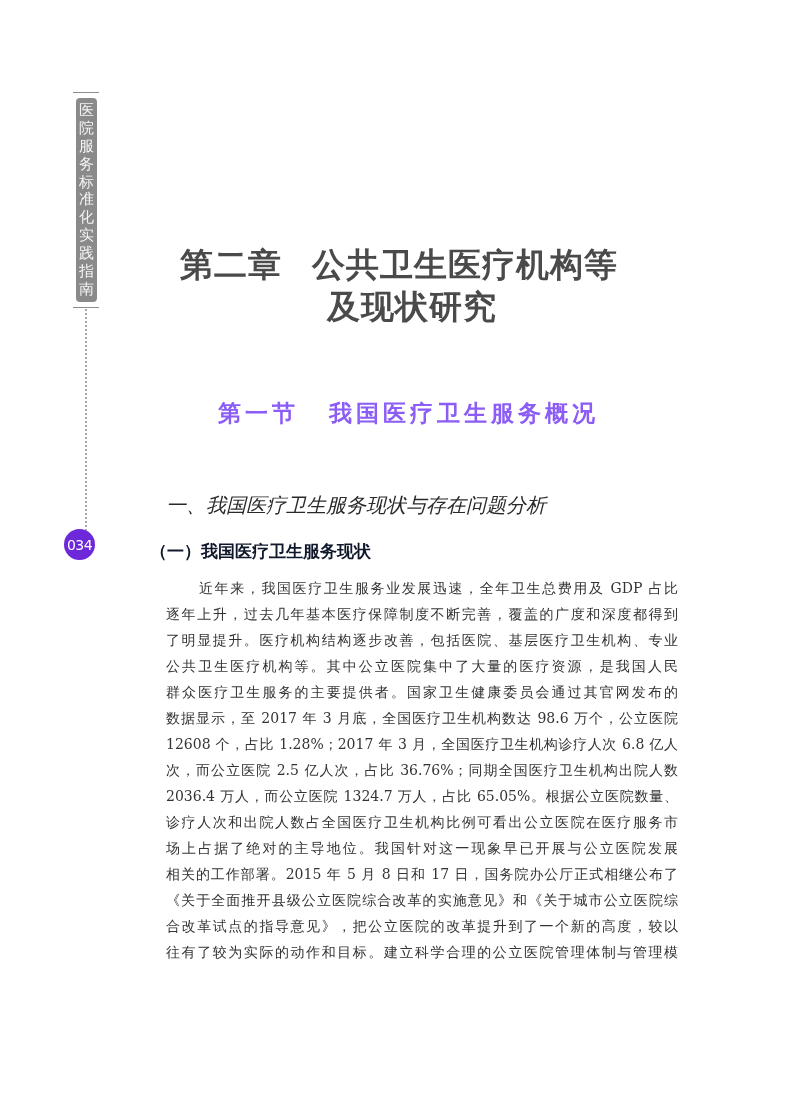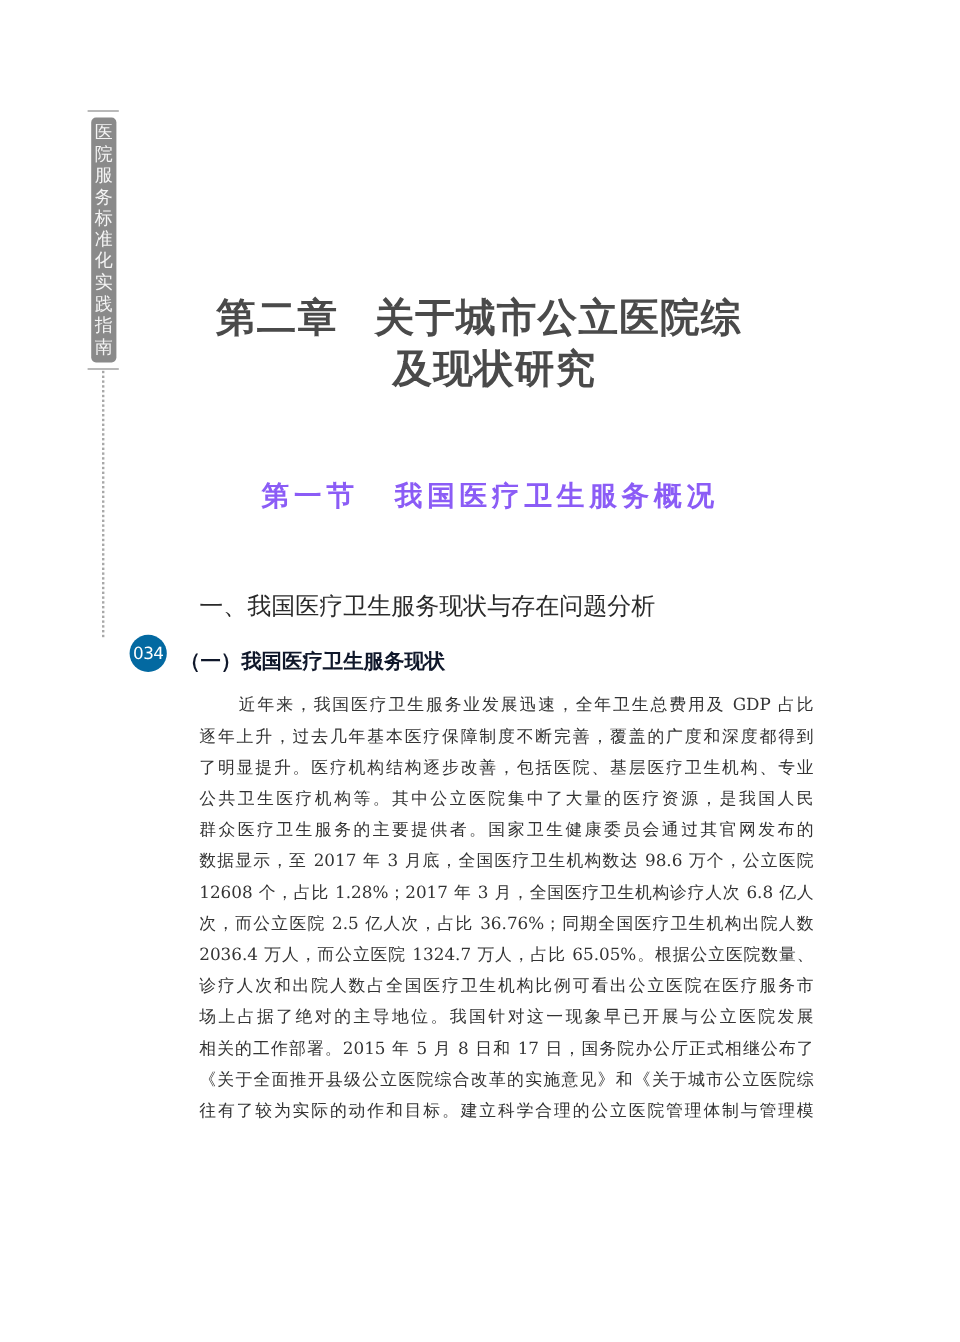--- a/index.html
+++ b/index.html
@@ -22,40 +22,40 @@
   }
   .side-rule-bottom {
     position: absolute; left: 73px; top: 307px; width: 26px; height: 1px; background: #8c8c8c;
   }
   .dotted-line {
     position: absolute; left: 85px; top: 309px; width: 0; height: 222px;
     border-left: 2px dotted #a8a8a8;
   }
   .page-num {
     position: absolute; left: 64px; top: 529px; width: 31px; height: 31px; border-radius: 50%;
-    background: #0369a1; color: #ffffff; font-family: "DejaVu Sans", sans-serif;
-    font-size: 14px; display: flex; align-items: center; justify-content: center; letter-spacing: -0.5px; margin-left: 44px;
+    background: #6d28d9; color: #ffffff; font-family: "DejaVu Sans", sans-serif;
+    font-size: 14px; display: flex; align-items: center; justify-content: center; letter-spacing: -0.5px;
   }
   .chapter-title {
     position: absolute; left: 180px; top: 244px; width: 470px;
     font-family: "DejaVu Sans", sans-serif; font-weight: bold; font-size: 33px;
     color: #4a4a4a; line-height: 42px; letter-spacing: 1px;
   }
   .chapter-title .line1 { display: block; white-space: nowrap; }
   .chapter-title .line1 .num { margin-right: 30px; }
   .chapter-title .line2 { display: block; padding-left: 147px; white-space: nowrap; }
   .section-title {
     position: absolute; left: 218px; top: 398px;
     font-family: "DejaVu Serif", serif; font-weight: bold; font-size: 23px; color: #8b5cf6;
     letter-spacing: 4px; white-space: nowrap;
   }
   .section-title .num { margin-right: 30px; }
   .h1 {
     position: absolute; left: 166px; top: 492px;
-    font-family: "DejaVu Sans", sans-serif; font-size: 20px; color: #2a2a2a; white-space: nowrap;
+    font-family: "DejaVu Sans", sans-serif; font-size: 20px; color: #2a2a2a; white-space: nowrap; font-style: italic;
   }
   .h2 {
     position: absolute; left: 150px; top: 540px;
     font-family: "DejaVu Serif", serif; font-weight: bold; font-size: 17px; color: #0f172a; white-space: nowrap;
   }
   .body-text {
     position: absolute; left: 166px; top: 575px; width: 512px;
   }
   .body-text .ln {
     display: block; font-family: "DejaVu Serif", serif; font-size: 14px; line-height: 26px;
@@ -79,21 +79,21 @@
   <span>践</span>
   <span>指</span>
   <span>南</span>
 </div>
 <div class="side-rule-bottom"></div>
 <div class="dotted-line"></div>
 <div class="page-num">034</div>
 
 <div class="chapter-title">
   <span class="line1">
-    <span class="num">第二章</span><span>关于城市公立医院综</span>
+    <span class="num">第二章</span><span>公共卫生医疗机构等</span>
   </span>
   <span class="line2">及现状研究</span>
 </div>
 
 <div class="section-title">
   <span class="num">第一节</span><span>我国医疗卫生服务概况</span>
 </div>
 
 <div class="h1">一、我国医疗卫生服务现状与存在问题分析</div>
 <div class="h2">（一）我国医疗卫生服务现状</div>
@@ -105,14 +105,15 @@
   <span class="ln">公共卫生医疗机构等。其中公立医院集中了大量的医疗资源，是我国人民</span>
   <span class="ln">群众医疗卫生服务的主要提供者。国家卫生健康委员会通过其官网发布的</span>
   <span class="ln">数据显示，至 2017 年 3 月底，全国医疗卫生机构数达 98.6 万个，公立医院</span>
   <span class="ln">12608 个，占比 1.28%；2017 年 3 月，全国医疗卫生机构诊疗人次 6.8 亿人</span>
   <span class="ln">次，而公立医院 2.5 亿人次，占比 36.76%；同期全国医疗卫生机构出院人数</span>
   <span class="ln">2036.4 万人，而公立医院 1324.7 万人，占比 65.05%。根据公立医院数量、</span>
   <span class="ln">诊疗人次和出院人数占全国医疗卫生机构比例可看出公立医院在医疗服务市</span>
   <span class="ln">场上占据了绝对的主导地位。我国针对这一现象早已开展与公立医院发展</span>
   <span class="ln">相关的工作部署。2015 年 5 月 8 日和 17 日，国务院办公厅正式相继公布了</span>
   <span class="ln">《关于全面推开县级公立医院综合改革的实施意见》和《关于城市公立医院综</span>
+  <span class="ln">合改革试点的指导意见》，把公立医院的改革提升到了一个新的高度，较以</span>
   <span class="ln">往有了较为实际的动作和目标。建立科学合理的公立医院管理体制与管理模</span>
 </div>
 
 </body></html>

